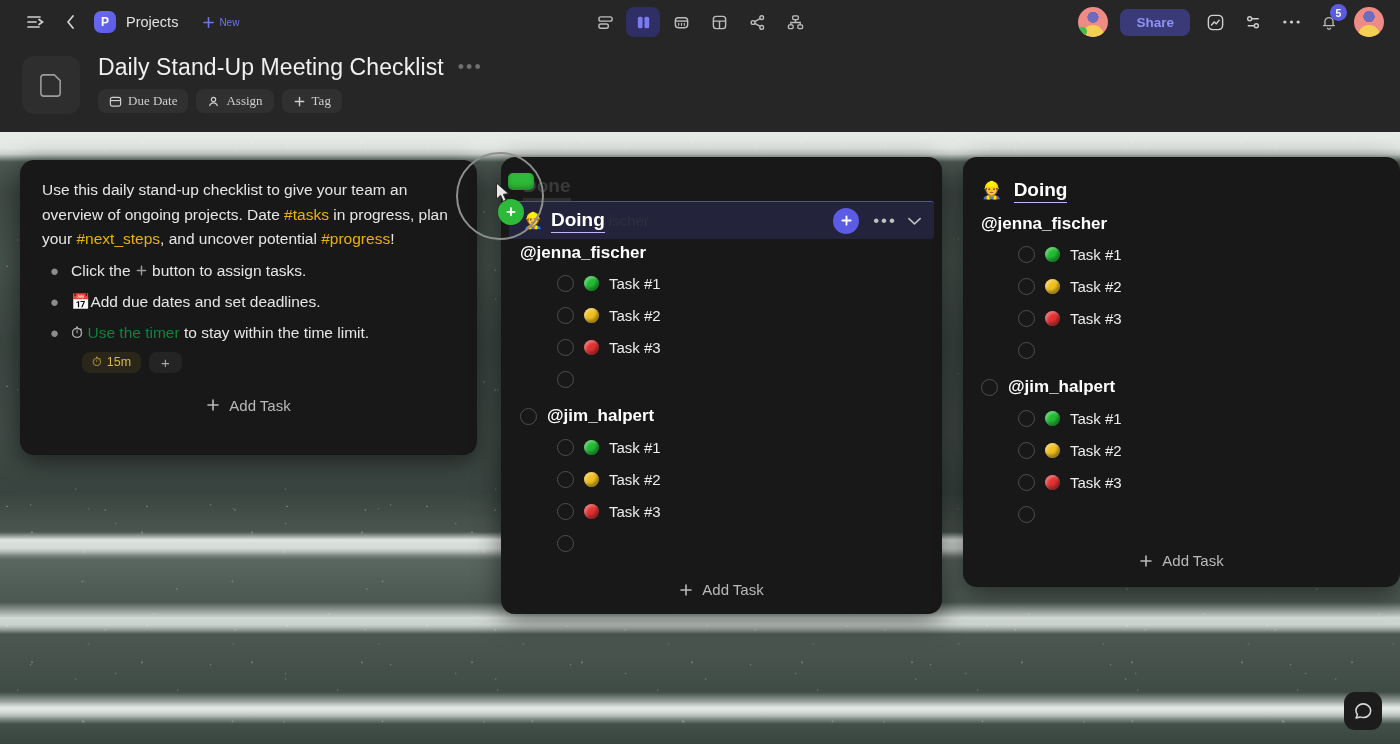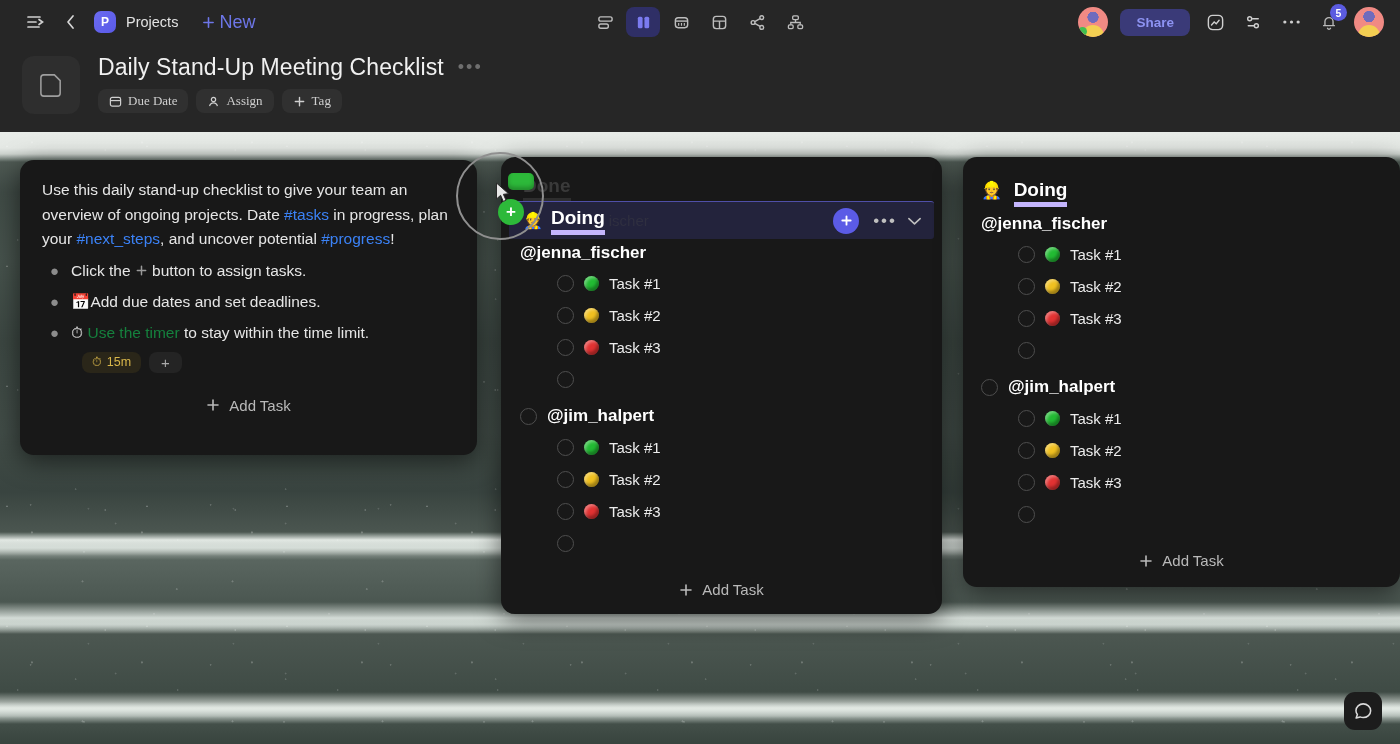--- a/index.html
+++ b/index.html
@@ -68,21 +68,21 @@
   }
   .proj-badge {
     width: 22px; height: 22px; border-radius: 7px;
     background: linear-gradient(135deg,#6b6bf0,#5a5ae8);
     color: #fff; font-size: 12px; font-weight: 700;
     display: flex; align-items: center; justify-content: center;
   }
   .proj-name { color: #e3e3e3; font-size: 14.5px; }
   .new-btn {
     display: flex; align-items: center; gap: 4px; margin-left: 14px;
-    color: #6d76e8; font-size: 18px; cursor: pointer;
+    color: #6d76e8; font-size: 10px; cursor: pointer;
   }
   .tb-center {
     position: absolute; left: 50%; transform: translateX(-50%);
     display: flex; align-items: center; gap: 4px;
   }
   .view-btn {
     width: 34px; height: 30px; border-radius: 8px; cursor: pointer;
     display: flex; align-items: center; justify-content: center;
     color: #bdbdbd;
   }
@@ -140,21 +140,21 @@
   .card {
     position: absolute; background: #181818; border-radius: 14px;
     box-shadow: 0 6px 26px rgba(0,0,0,.55);
     z-index: 10;
   }
   #card-notes { left: 20px; top: 160px; width: 457px; height: 295px; padding: 18px 22px 0 22px; }
   #card-mid   { left: 501px; top: 157px; width: 441px; height: 457px; }
   #card-right { left: 963px; top: 157px; width: 437px; height: 430px; padding: 0 0 0 0; }
 
   .note-text { color: #e6e6e6; font-size: 15.5px; line-height: 24.5px; }
-  .tag { color: #3b82f6; }
+  .tag { color: #eab308; }
   .bullets { margin-top: 7px; }
   .bullet { display: flex; align-items: flex-start; gap: 12px; margin: 0 0 7px 8px; color: #e6e6e6; font-size: 15.5px; line-height: 24px; }
   .bullet .bdot { color: #8c8c8c; font-size: 15px; line-height: 24px; }
   .link { color: #15803d; }
   .timerrow { display: flex; gap: 8px; margin: 4px 0 0 40px; }
   .pill-timer {
     display: flex; align-items: center; gap: 5px; background: #2a2619;
     color: #d8b64a; font-size: 12.5px; padding: 3px 10px; border-radius: 8px; cursor: pointer;
   }
   .pill-plus {
@@ -169,21 +169,21 @@
   .radio {
     width: 17px; height: 17px; border-radius: 50%;
     border: 1.6px solid #4e4e4e; flex: 0 0 17px; cursor: pointer;
   }
   .task-label { color: #ececec; font-size: 15px; }
   .ball { width: 15px; height: 15px; border-radius: 50%; flex: 0 0 15px;
           box-shadow: inset -2px -3px 3px rgba(0,0,0,.35), inset 2px 2px 3px rgba(255,255,255,.35); }
 
   .col-title {
     font-size: 19px; font-weight: 700; color: #fff;
-    border-bottom: 5px solid #c4b5fd; padding-bottom: 1px; display: inline-block;
+    border-bottom: 1px solid #c4b5fd; padding-bottom: 1px; display: inline-block;
   }
   .owner { color: #fff; font-size: 17px; font-weight: 700; }
 
   
   .ghost-done {
     position: absolute; left: 22px; top: 18px;
     color: #3a3a3a; font-size: 19px; font-weight: 700;
     border-bottom: 3px solid #2e2e2e; padding-bottom: 1px;
   }
   .drag-row {

